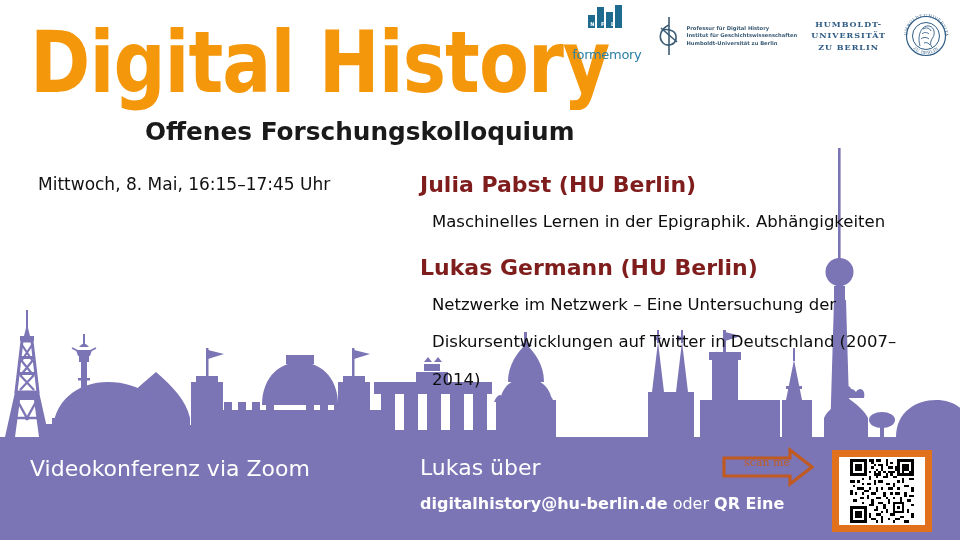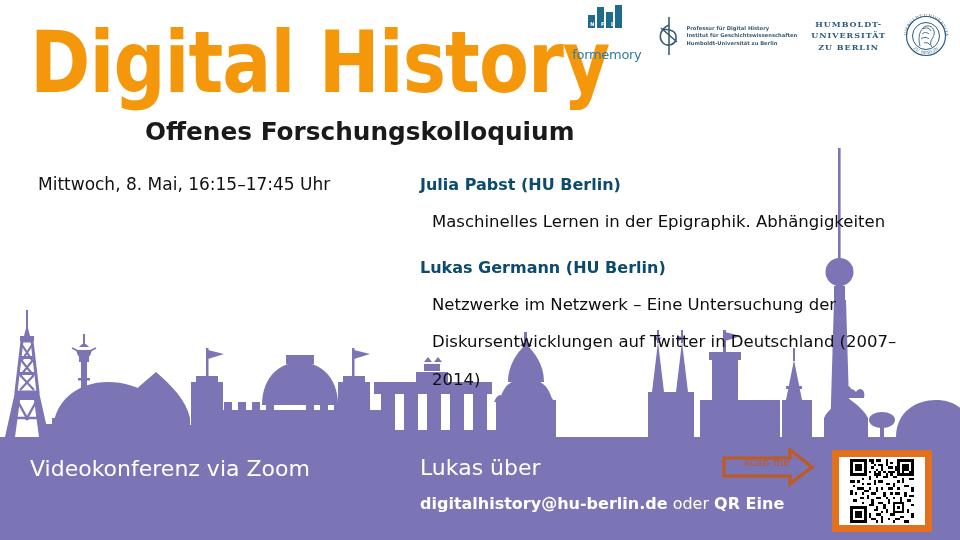--- a/index.html
+++ b/index.html
@@ -160,24 +160,24 @@
   #talks {
     position: absolute;
     left: 420px;
     top: 172px;
     width: 500px;
   }
   .talk { margin-bottom: 20px; }
   .talk:last-child { margin-bottom: 0; }
   .talk-speaker {
     margin: 0;
-    font-size: 16px;
+    font-size: 22px;
     line-height: 25px;
     font-weight: 700;
-    color: #0c4a6e;
+    color: #7f1d1d;
   }
   .talk-title {
     margin: 12px;
     font-size: 16.5px;
     line-height: 25.5px;
     font-weight: 400;
     color: #0d0d0d;
   }
 
   

